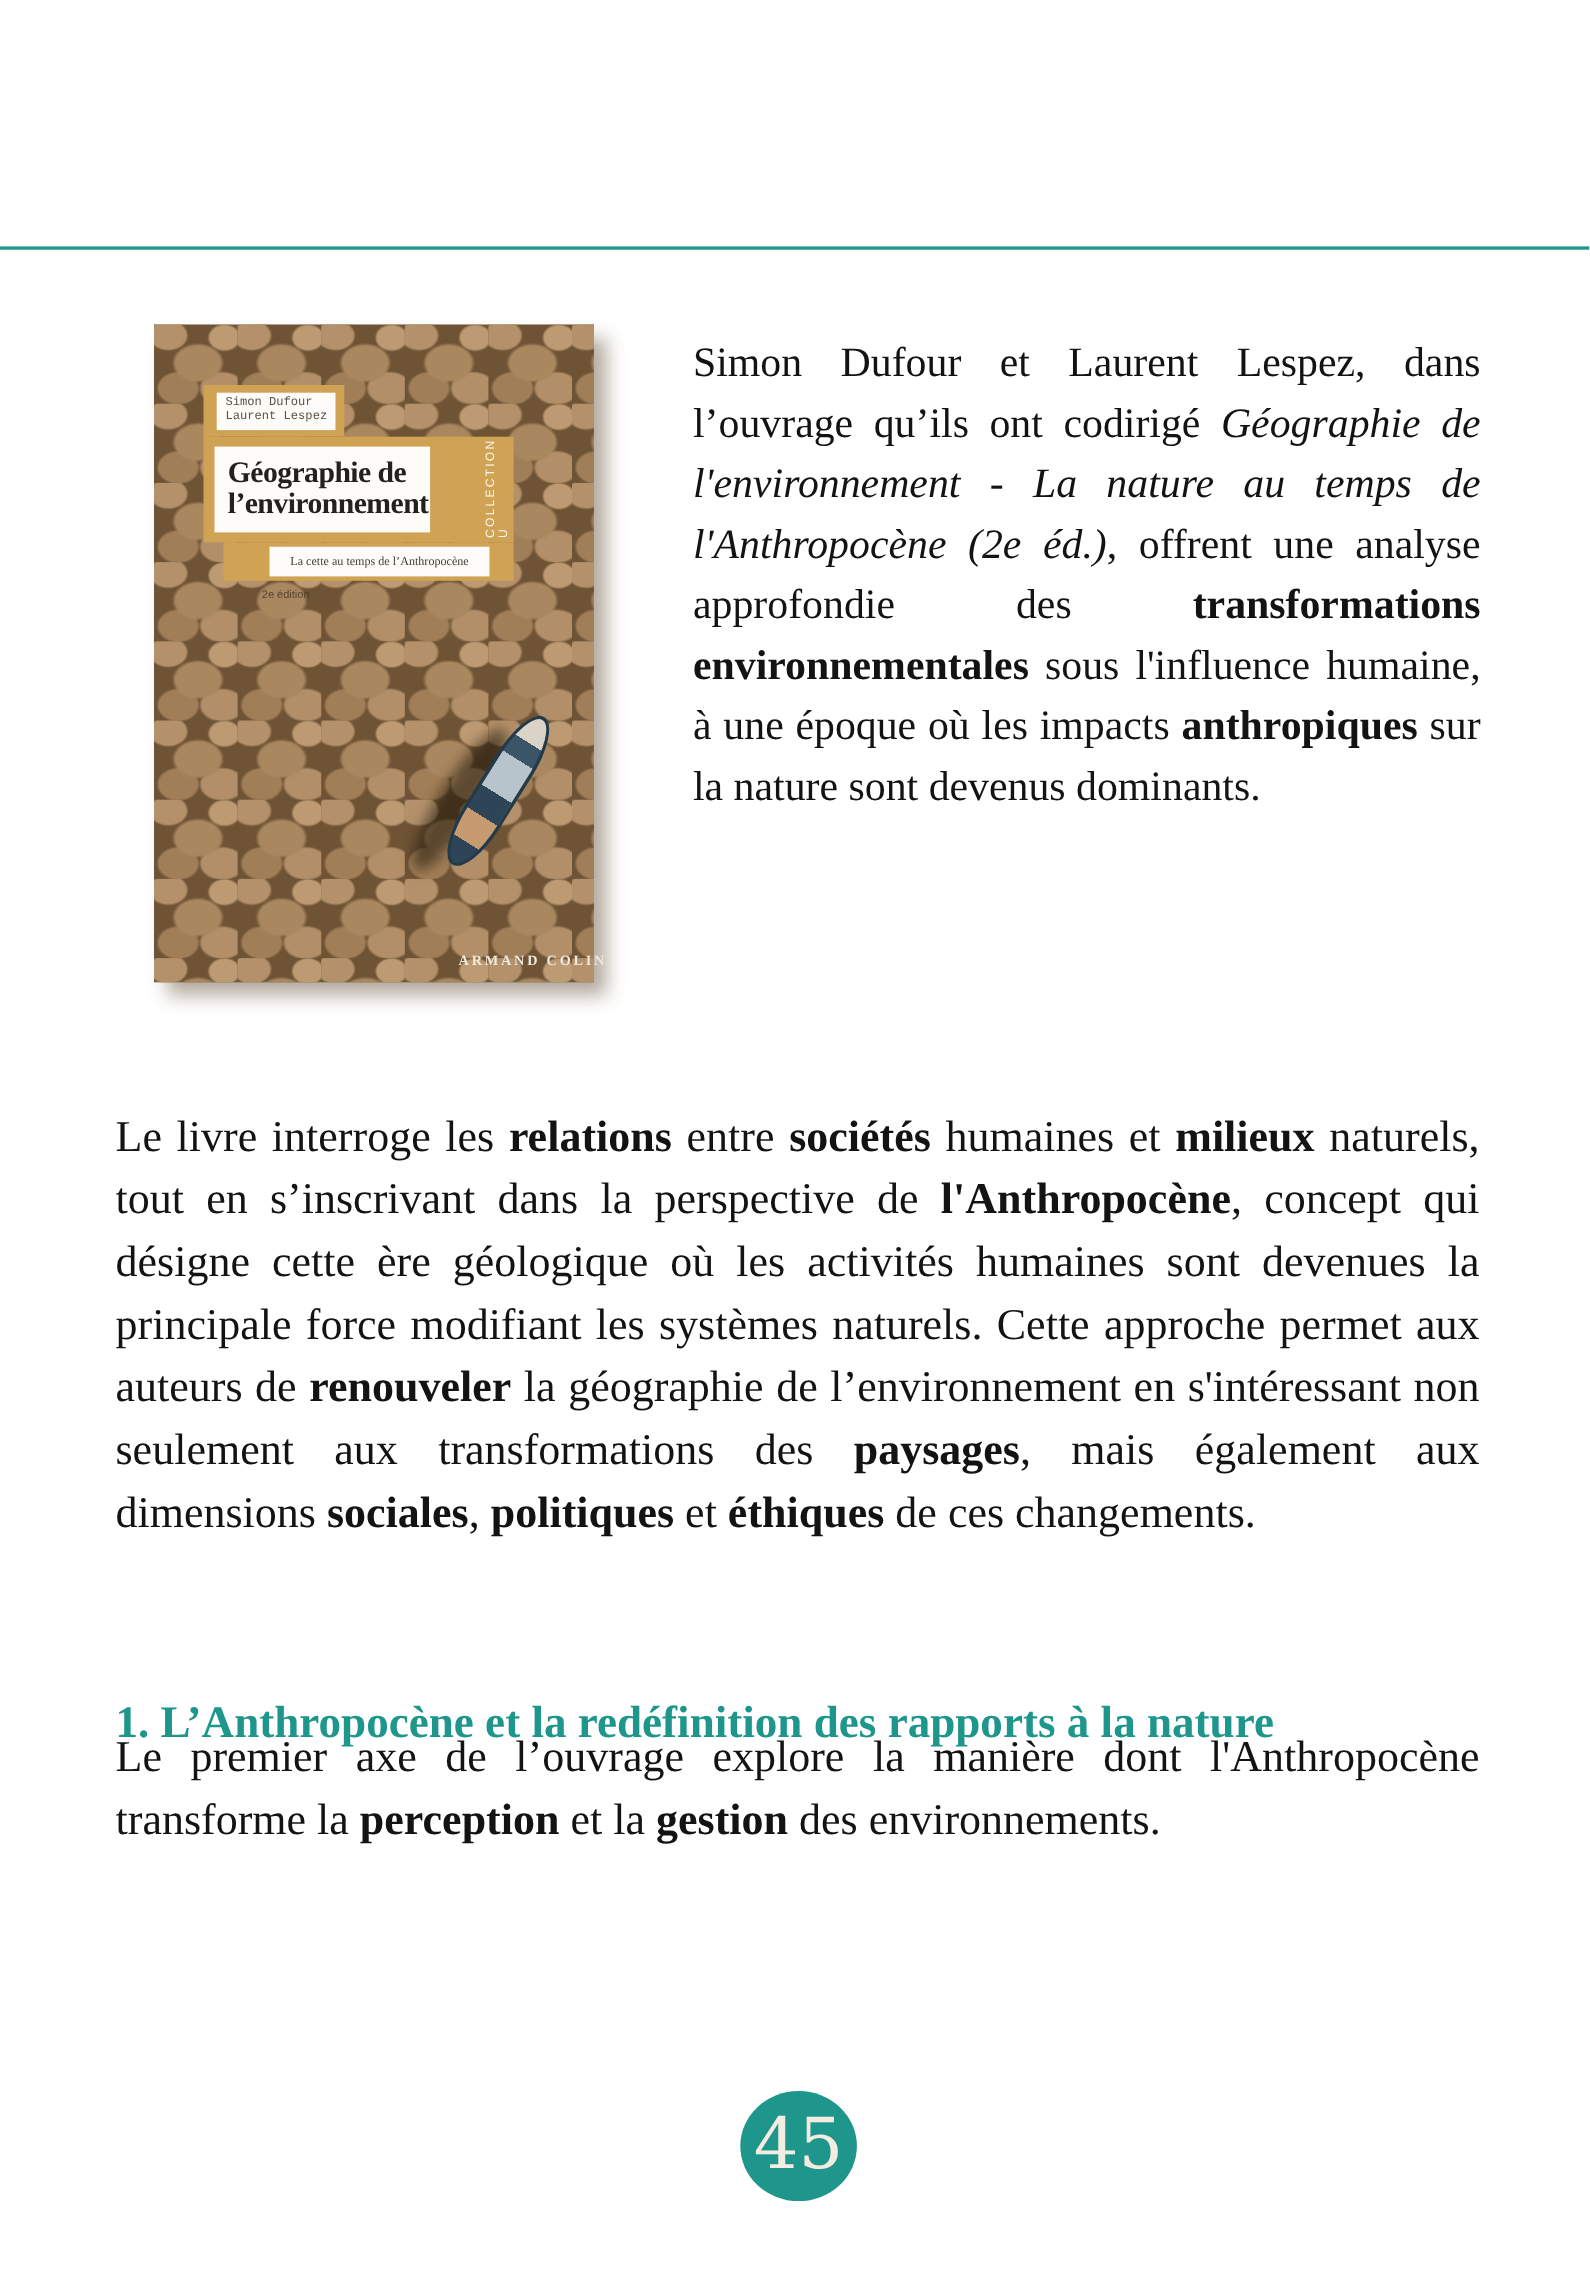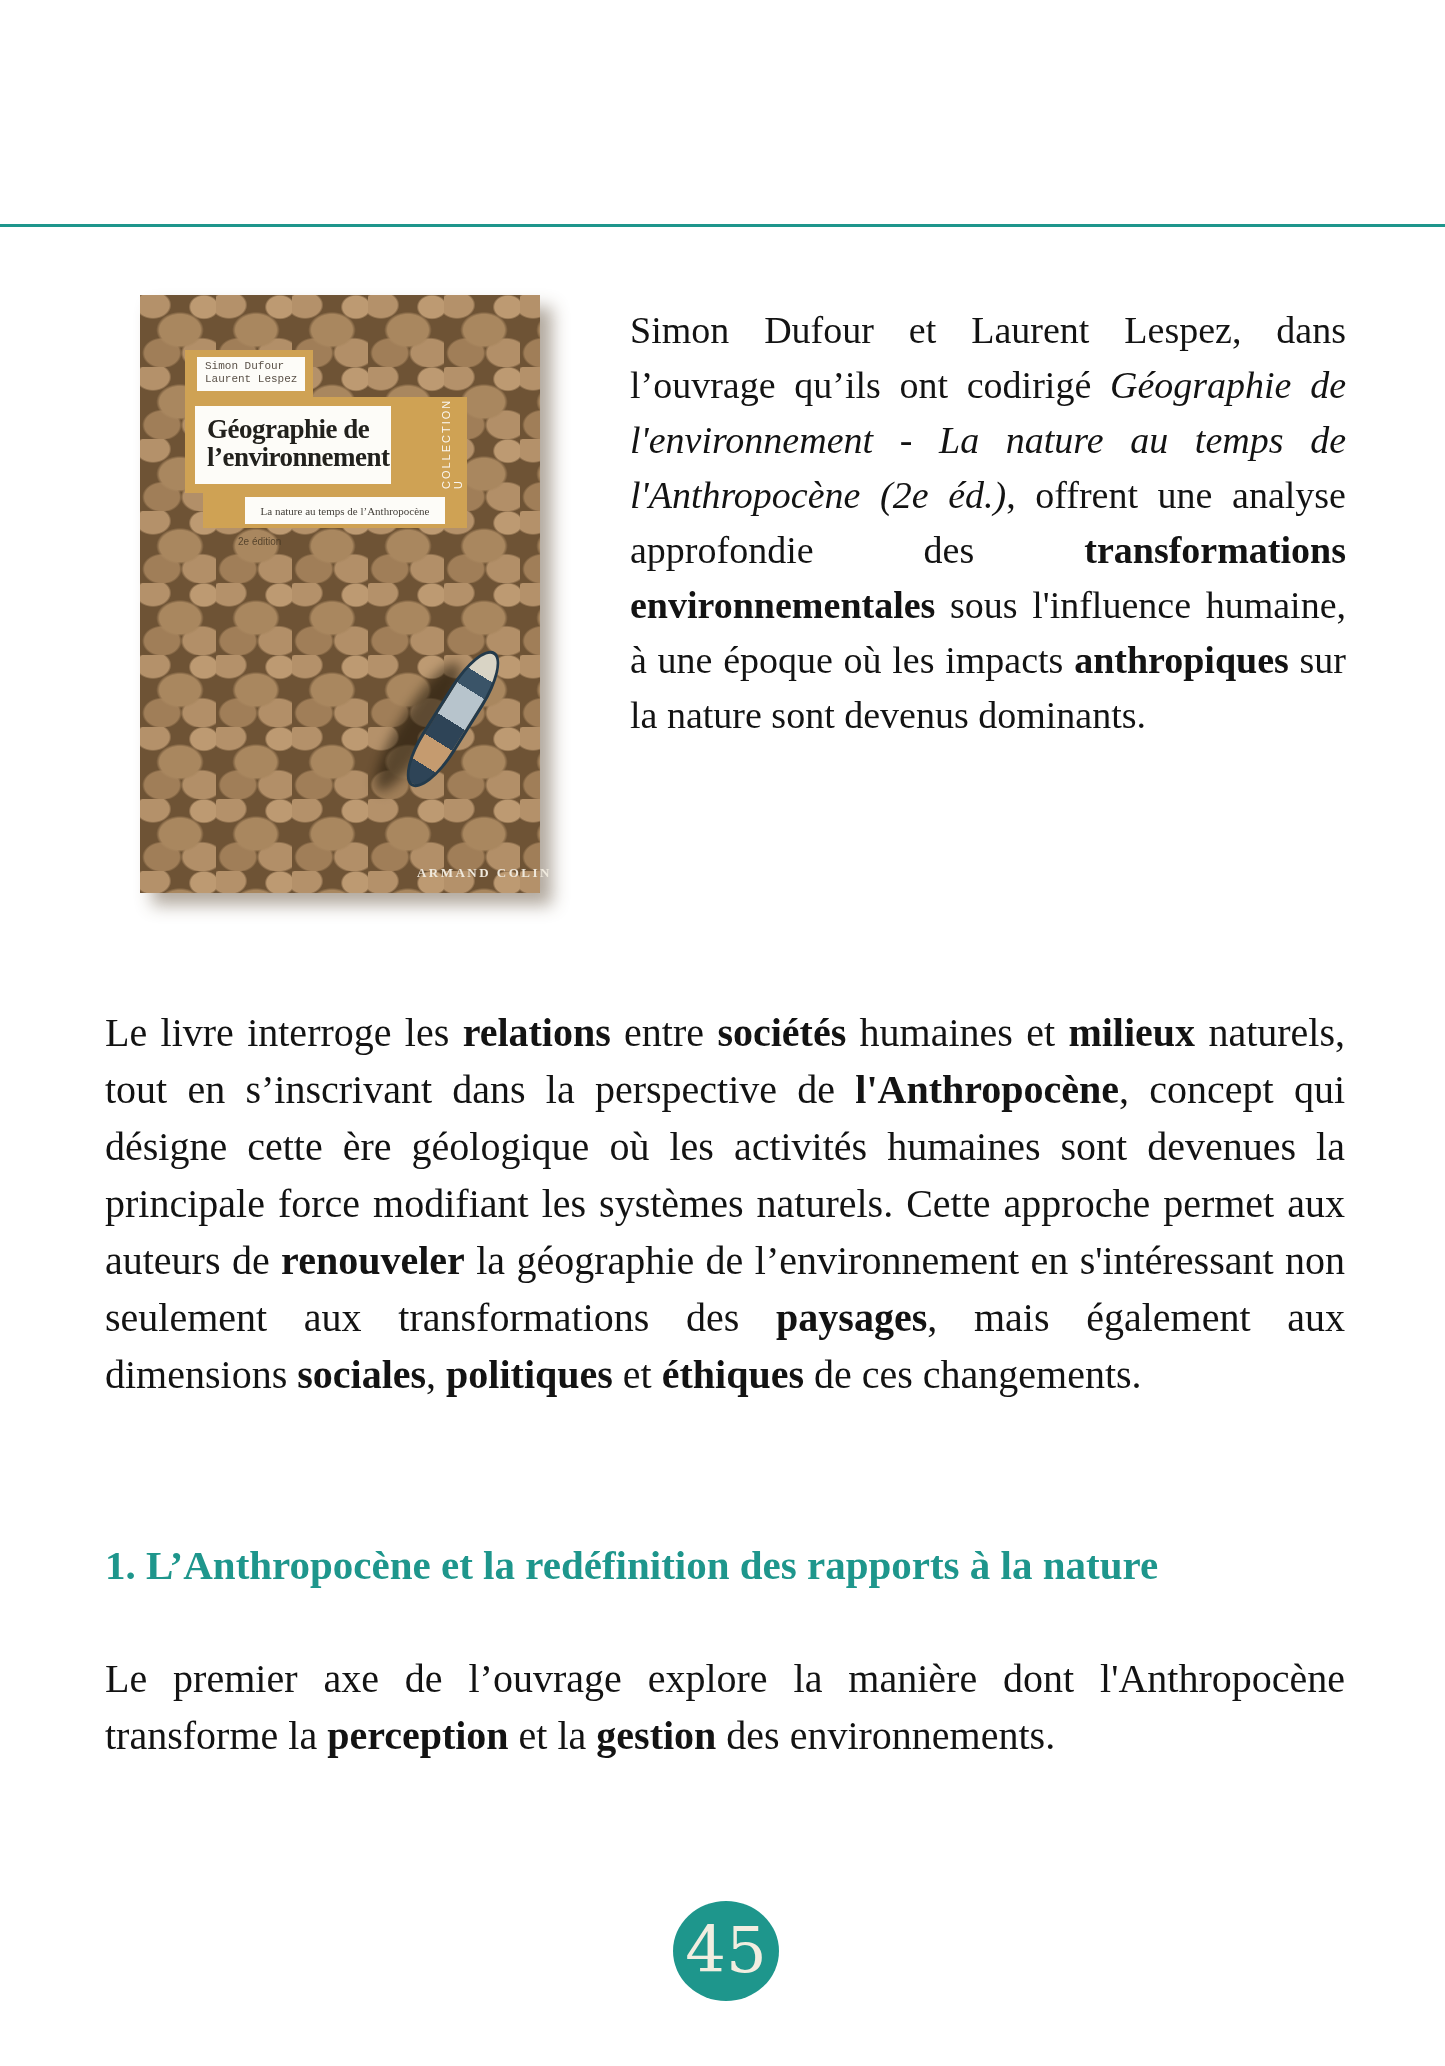--- a/index.html
+++ b/index.html
@@ -87,21 +87,21 @@
   
   .intro{
     position:absolute;left:630px;top:303px;width:716px;
     font-size:38px;line-height:55px;text-align:justify;color:#131313;font-family:Liberation Serif, serif;
   }
   .para{
     position:absolute;left:105px;width:1240px;
     font-size:40px;line-height:57px;text-align:justify;color:#131313;
   }
   .para1{top:1004px;}
-  .para2{top:1650px;font-family:Liberation Serif, serif;}
+  .para2{top:1568px;font-family:Liberation Serif, serif;}
   .b{font-weight:700;}
   .i{font-style:italic;}
   .section-heading{
     position:absolute;left:105px;top:1541px;width:1240px;
     font-size:41px;font-weight:700;color:var(--teal);
   }
   
   .badge{
     position:absolute;left:673px;top:1901px;width:106px;height:100px;
     background:var(--teal);border-radius:50%;
@@ -127,21 +127,21 @@
     </div>
   </div>
   <div class="title-gold">
     <div class="title-white">
       <div class="cover-title">Géographie de</div>
       <div class="cover-title">l’environnement</div>
     </div>
     <div class="collection">COLLECTION U</div>
   </div>
   <div class="sub-gold">
-    <div class="sub-white">La nature au temps de l’Anthropocène</div>
+    <div class="sub-white">La cette au temps de l’Anthropocène</div>
   </div>
   <div class="edition">2e édition</div>
   <div class="boat">
     <div class="shadow"></div>
     <div class="hull"></div>
   </div>
   <div class="publisher">ARMAND COLIN</div>
 </div>
 
 <div class="intro"><span>Simon Dufour et Laurent Lespez, dans  l’ouvrage qu’ils ont codirigé </span><span class="i">Géographie de l'environnement - La nature au temps de l'Anthropocène (2e éd.)</span><span>, offrent une analyse approfondie des </span><span class="b">transformations environnementales</span><span> sous l'influence humaine, à une époque où les impacts </span><span class="b">anthropiques</span><span> sur la nature sont devenus dominants.</span></div>

